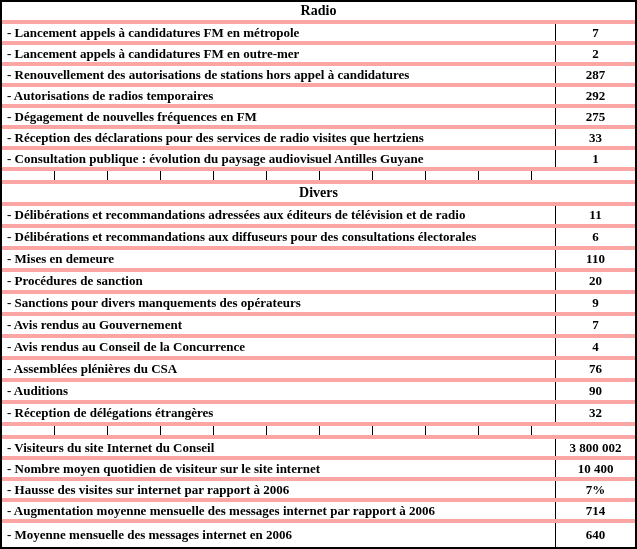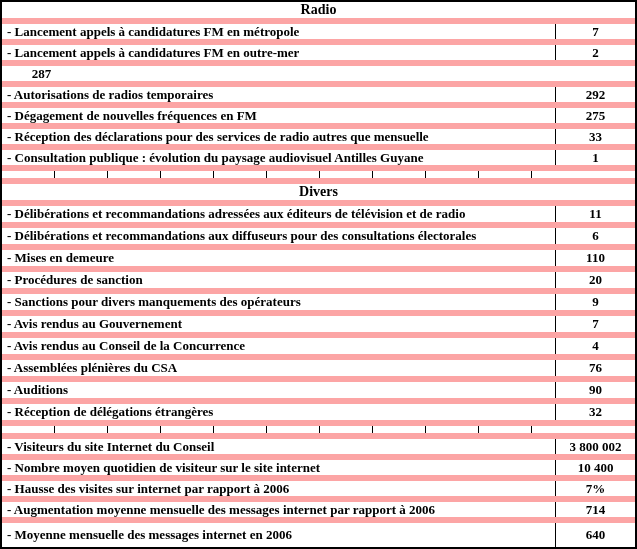--- a/index.html
+++ b/index.html
@@ -16,21 +16,21 @@
     color: #000;
     font-family: "Liberation Serif", "DejaVu Serif", serif;
     font-weight: bold;
     display: flex;
     flex-direction: column;
     overflow: hidden;
   }
   .row {
     display: flex;
     box-sizing: border-box;
-    border-bottom: 6px solid #fca5a5;
+    border-bottom: 4px solid #fca5a5;
     flex: 0 0 auto;
   }
   .row:last-child { border-bottom: none; flex: 1 0 auto; }
   .header-row {
     height: 22px;
     align-items: center;
     justify-content: center;
     font-size: 14px;
   }
   .data-row { height: 21px; }
@@ -72,32 +72,33 @@
     </div>
     <div class="row data-row">
       <div class="label-cell">- Lancement appels à candidatures FM en métropole</div>
       <div class="value-cell">7</div>
     </div>
     <div class="row data-row">
       <div class="label-cell">- Lancement appels à candidatures FM en outre-mer</div>
       <div class="value-cell">2</div>
     </div>
     <div class="row data-row">
+      <div class="label-cell">- Renouvellement des autorisations de stations hors appel à candidatures</div>
       <div class="value-cell">287</div>
     </div>
     <div class="row data-row">
       <div class="label-cell">- Autorisations de radios temporaires</div>
       <div class="value-cell">292</div>
     </div>
     <div class="row data-row">
       <div class="label-cell">- Dégagement de nouvelles fréquences en  FM</div>
       <div class="value-cell">275</div>
     </div>
     <div class="row data-row">
-      <div class="label-cell">- Réception des déclarations pour des services de radio autres que mensuelle</div>
+      <div class="label-cell">- Réception des déclarations pour des services de radio visites que hertziens</div>
       <div class="value-cell">33</div>
     </div>
     <div class="row data-row">
       <div class="label-cell">- Consultation publique : évolution du paysage audiovisuel  Antilles Guyane</div>
       <div class="value-cell">1</div>
     </div>
     <div class="row spacer-row">
       <div class="spacer-cell"></div>
       <div class="spacer-cell"></div>
       <div class="spacer-cell"></div>

